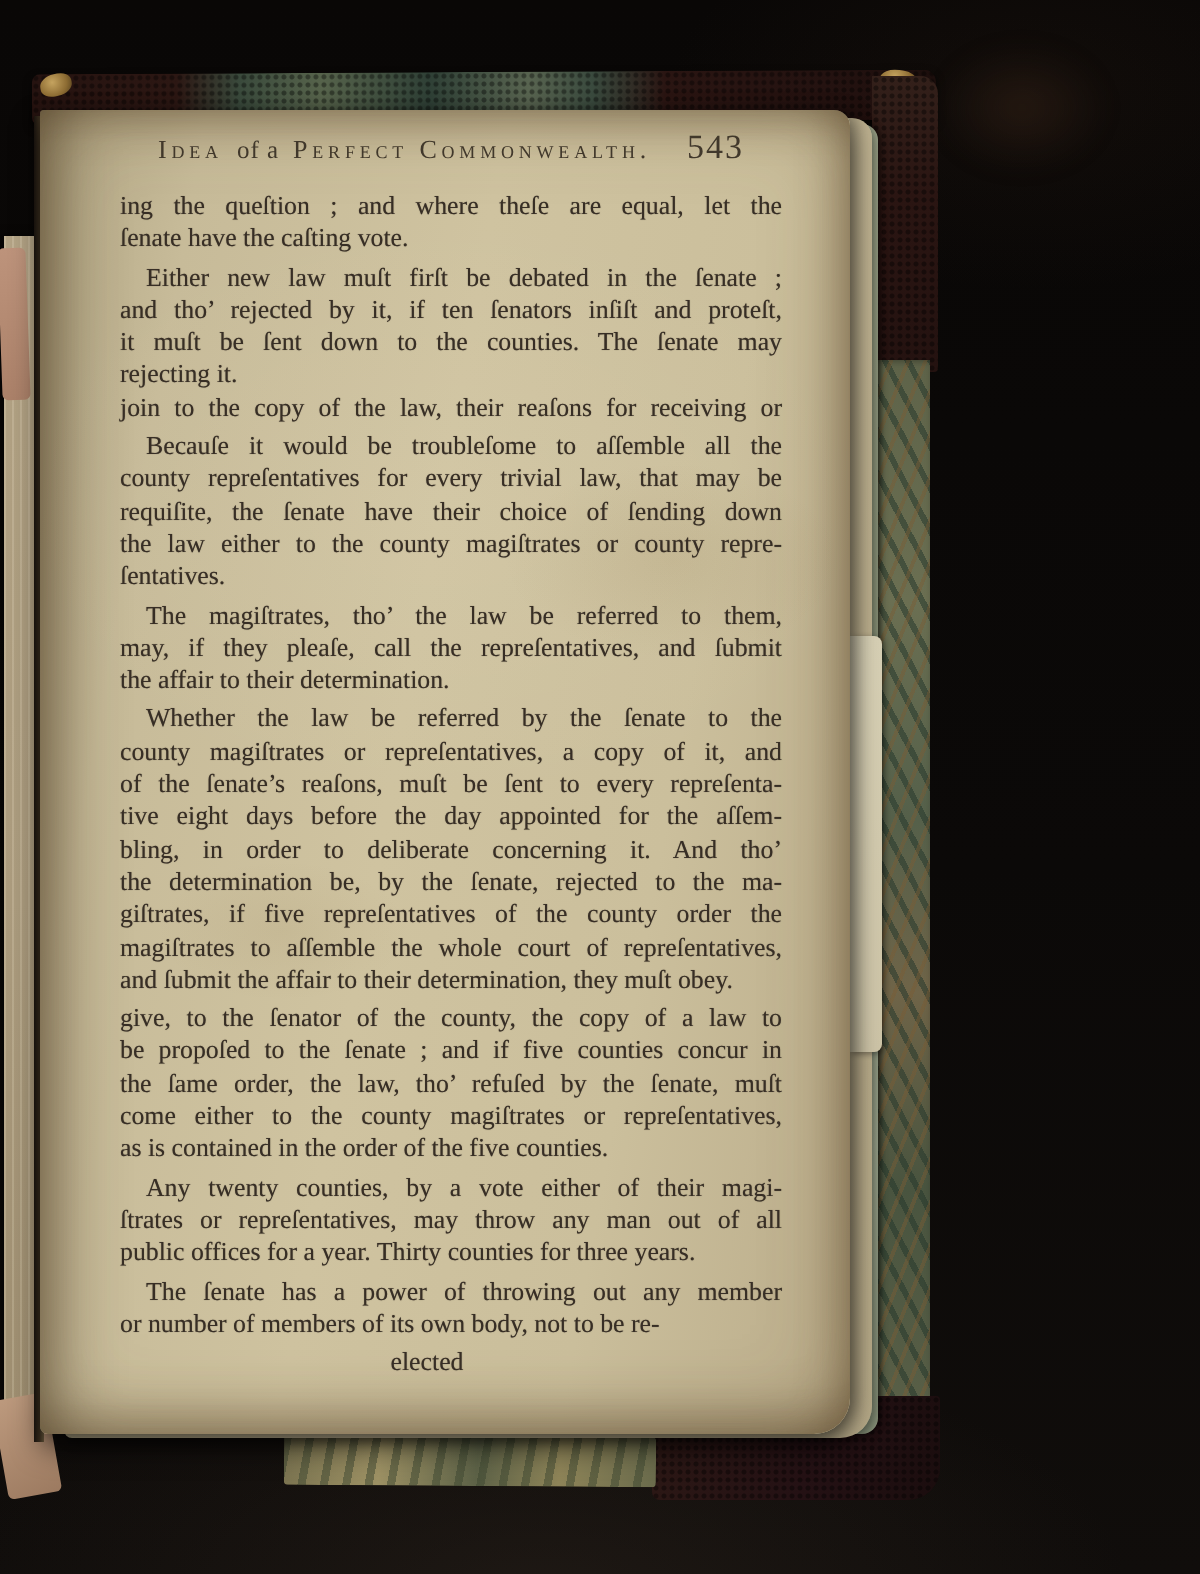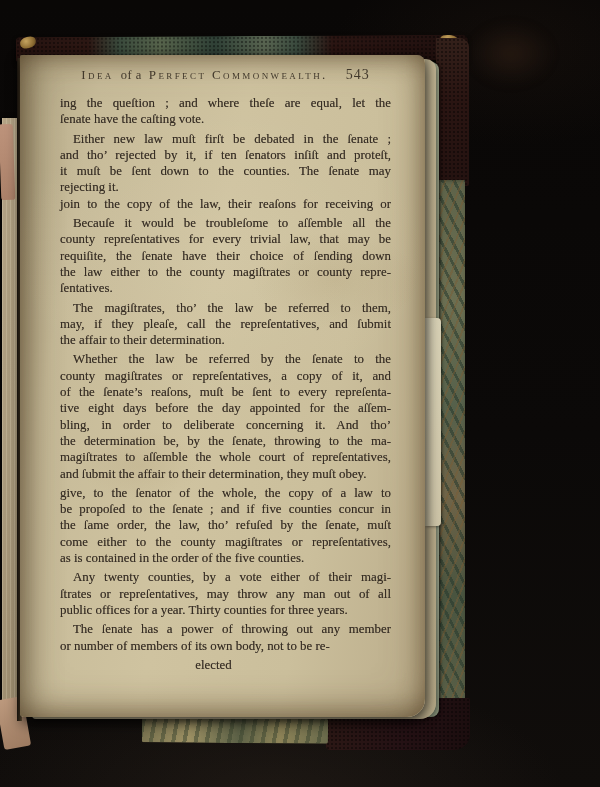--- a/index.html
+++ b/index.html
@@ -93,21 +93,21 @@
       inset 0 -18px 28px -12px rgba(76,56,32,.42),
       inset 0 14px 22px -10px rgba(76,56,32,.34);
     padding:11px 34px 0 40px;box-sizing:border-box;
     color:#372e25;
   }
   
   .header{height:16px;line-height:16px;margin-bottom:13px;text-align:center;white-space:nowrap;
     color:#41382b;}
   .header .sc{font-variant:small-caps;font-size:13px;letter-spacing:2.4px;}
   .header .lc{font-size:12.5px;letter-spacing:.5px;margin:0 3px;text-align:center;}
-  .header .pagenum{font-size:14px;letter-spacing:1px;margin-left:14px;}
+  .header .pagenum{font-size:17px;letter-spacing:1px;margin-left:14px;}
   .body-text{font-size:12.9px;line-height:16.3px;
     text-shadow:0 0 .5px rgba(55,46,37,.55);}
   .para{margin:0;}
   .para + .para{margin-top:3px;}
   .line{text-align:justify;text-align-last:justify;}
   .line.last{text-align-last:left;}
   .para.indent .line.first{text-indent:13px;}
   .catchword{text-align:center;padding-right:24px;margin-top:3px;}
 </style>
 </head>
@@ -164,26 +164,27 @@
           <div class="line first">The magiſtrates, tho’ the law be referred to them,</div>
           <div class="line">may, if they pleaſe, call the repreſentatives, and ſubmit</div>
           <div class="line last">the affair to their determination.</div>
         </div>
         <div class="para indent">
           <div class="line first">Whether the law be referred by the ſenate to the</div>
           <div class="line">county magiſtrates or repreſentatives, a copy of it, and</div>
           <div class="line">of the ſenate’s reaſons, muſt be ſent to every repreſenta-</div>
           <div class="line">tive eight days before the day appointed for the aſſem-</div>
           <div class="line">bling, in order to deliberate concerning it. And tho’</div>
-          <div class="line">the determination be, by the ſenate, throwing to the ma-</div>
+          <div class="line">the determination be, by the ſenate, rejected to the ma-</div>
+          <div class="line">giſtrates, if five repreſentatives of the county order the</div>
           <div class="line">magiſtrates to aſſemble the whole court of repreſentatives,</div>
           <div class="line last">and ſubmit the affair to their determination, they muſt obey.</div>
         </div>
         <div class="para indent">
-          <div class="line">give, to the ſenator of the whole, the copy of a law to</div>
+          <div class="line">give, to the ſenator of the county, the copy of a law to</div>
           <div class="line">be propoſed to the ſenate ; and if five counties concur in</div>
           <div class="line">the ſame order, the law, tho’ refuſed by the ſenate, muſt</div>
           <div class="line">come either to the county magiſtrates or repreſentatives,</div>
           <div class="line last">as is contained in the order of the five counties.</div>
         </div>
         <div class="para indent">
           <div class="line first">Any twenty counties, by a vote either of their magi-</div>
           <div class="line">ſtrates or repreſentatives, may throw any man out of all</div>
           <div class="line last">public offices for a year. Thirty counties for three years.</div>
         </div>

